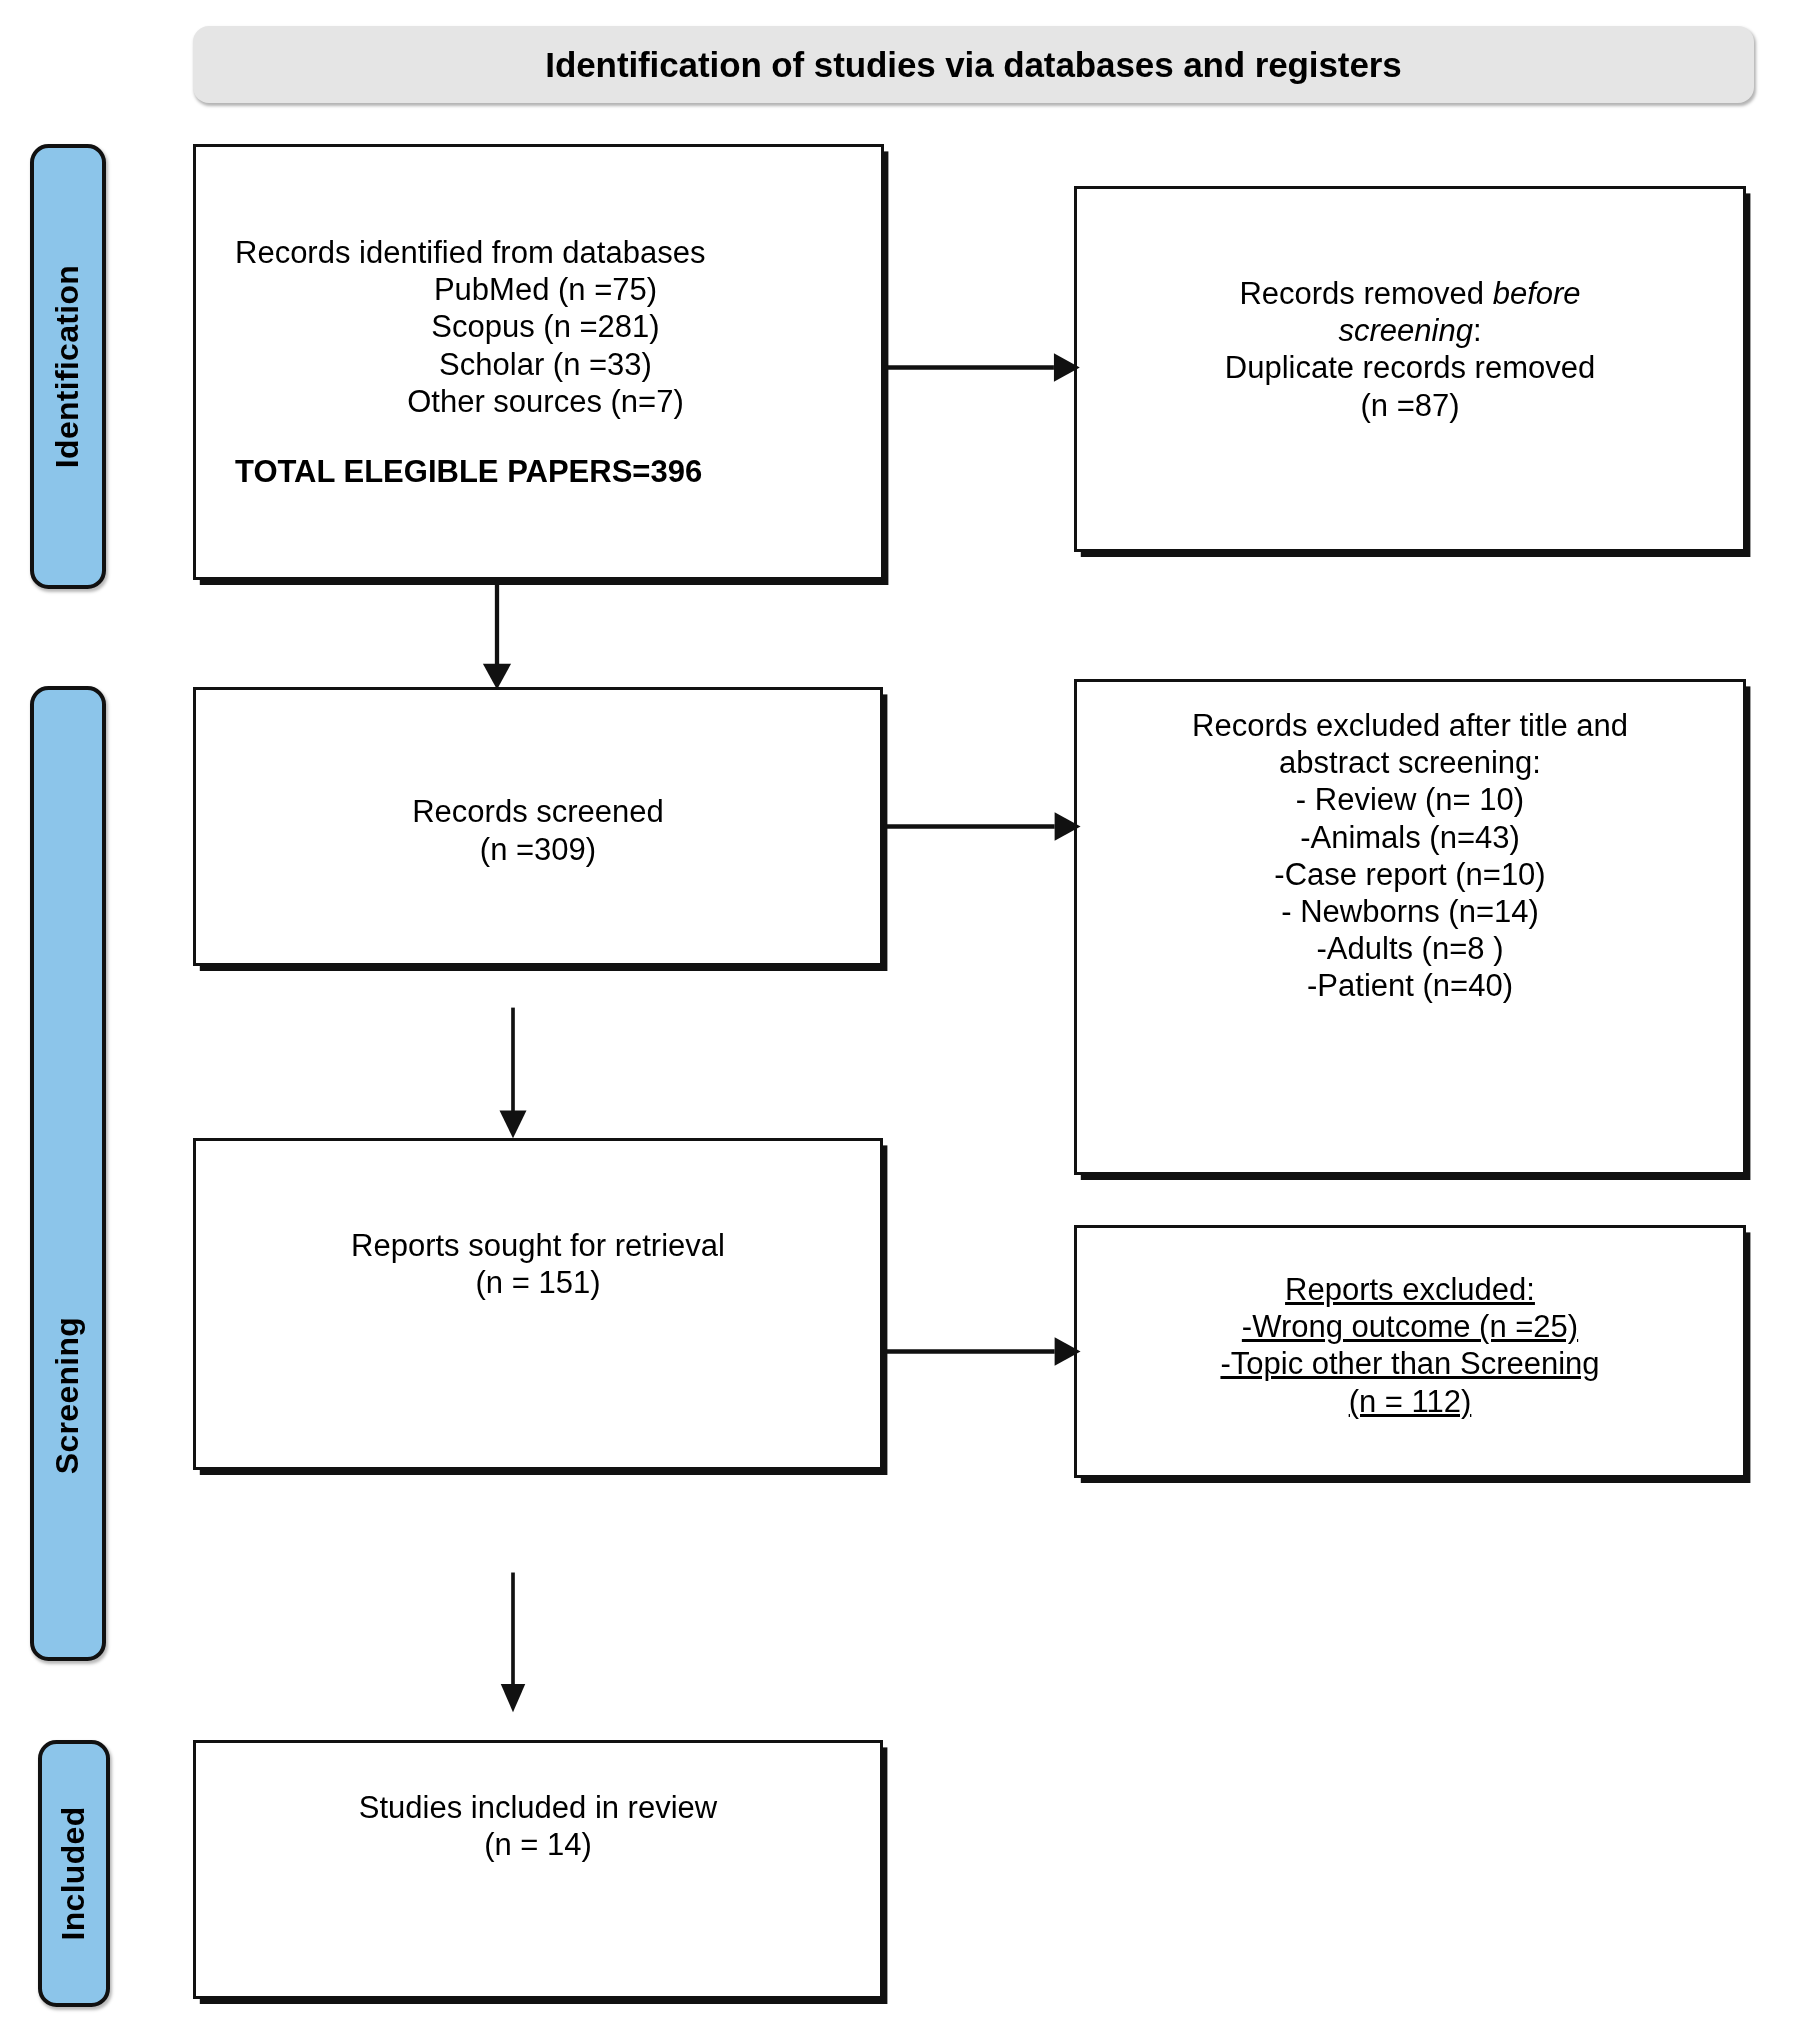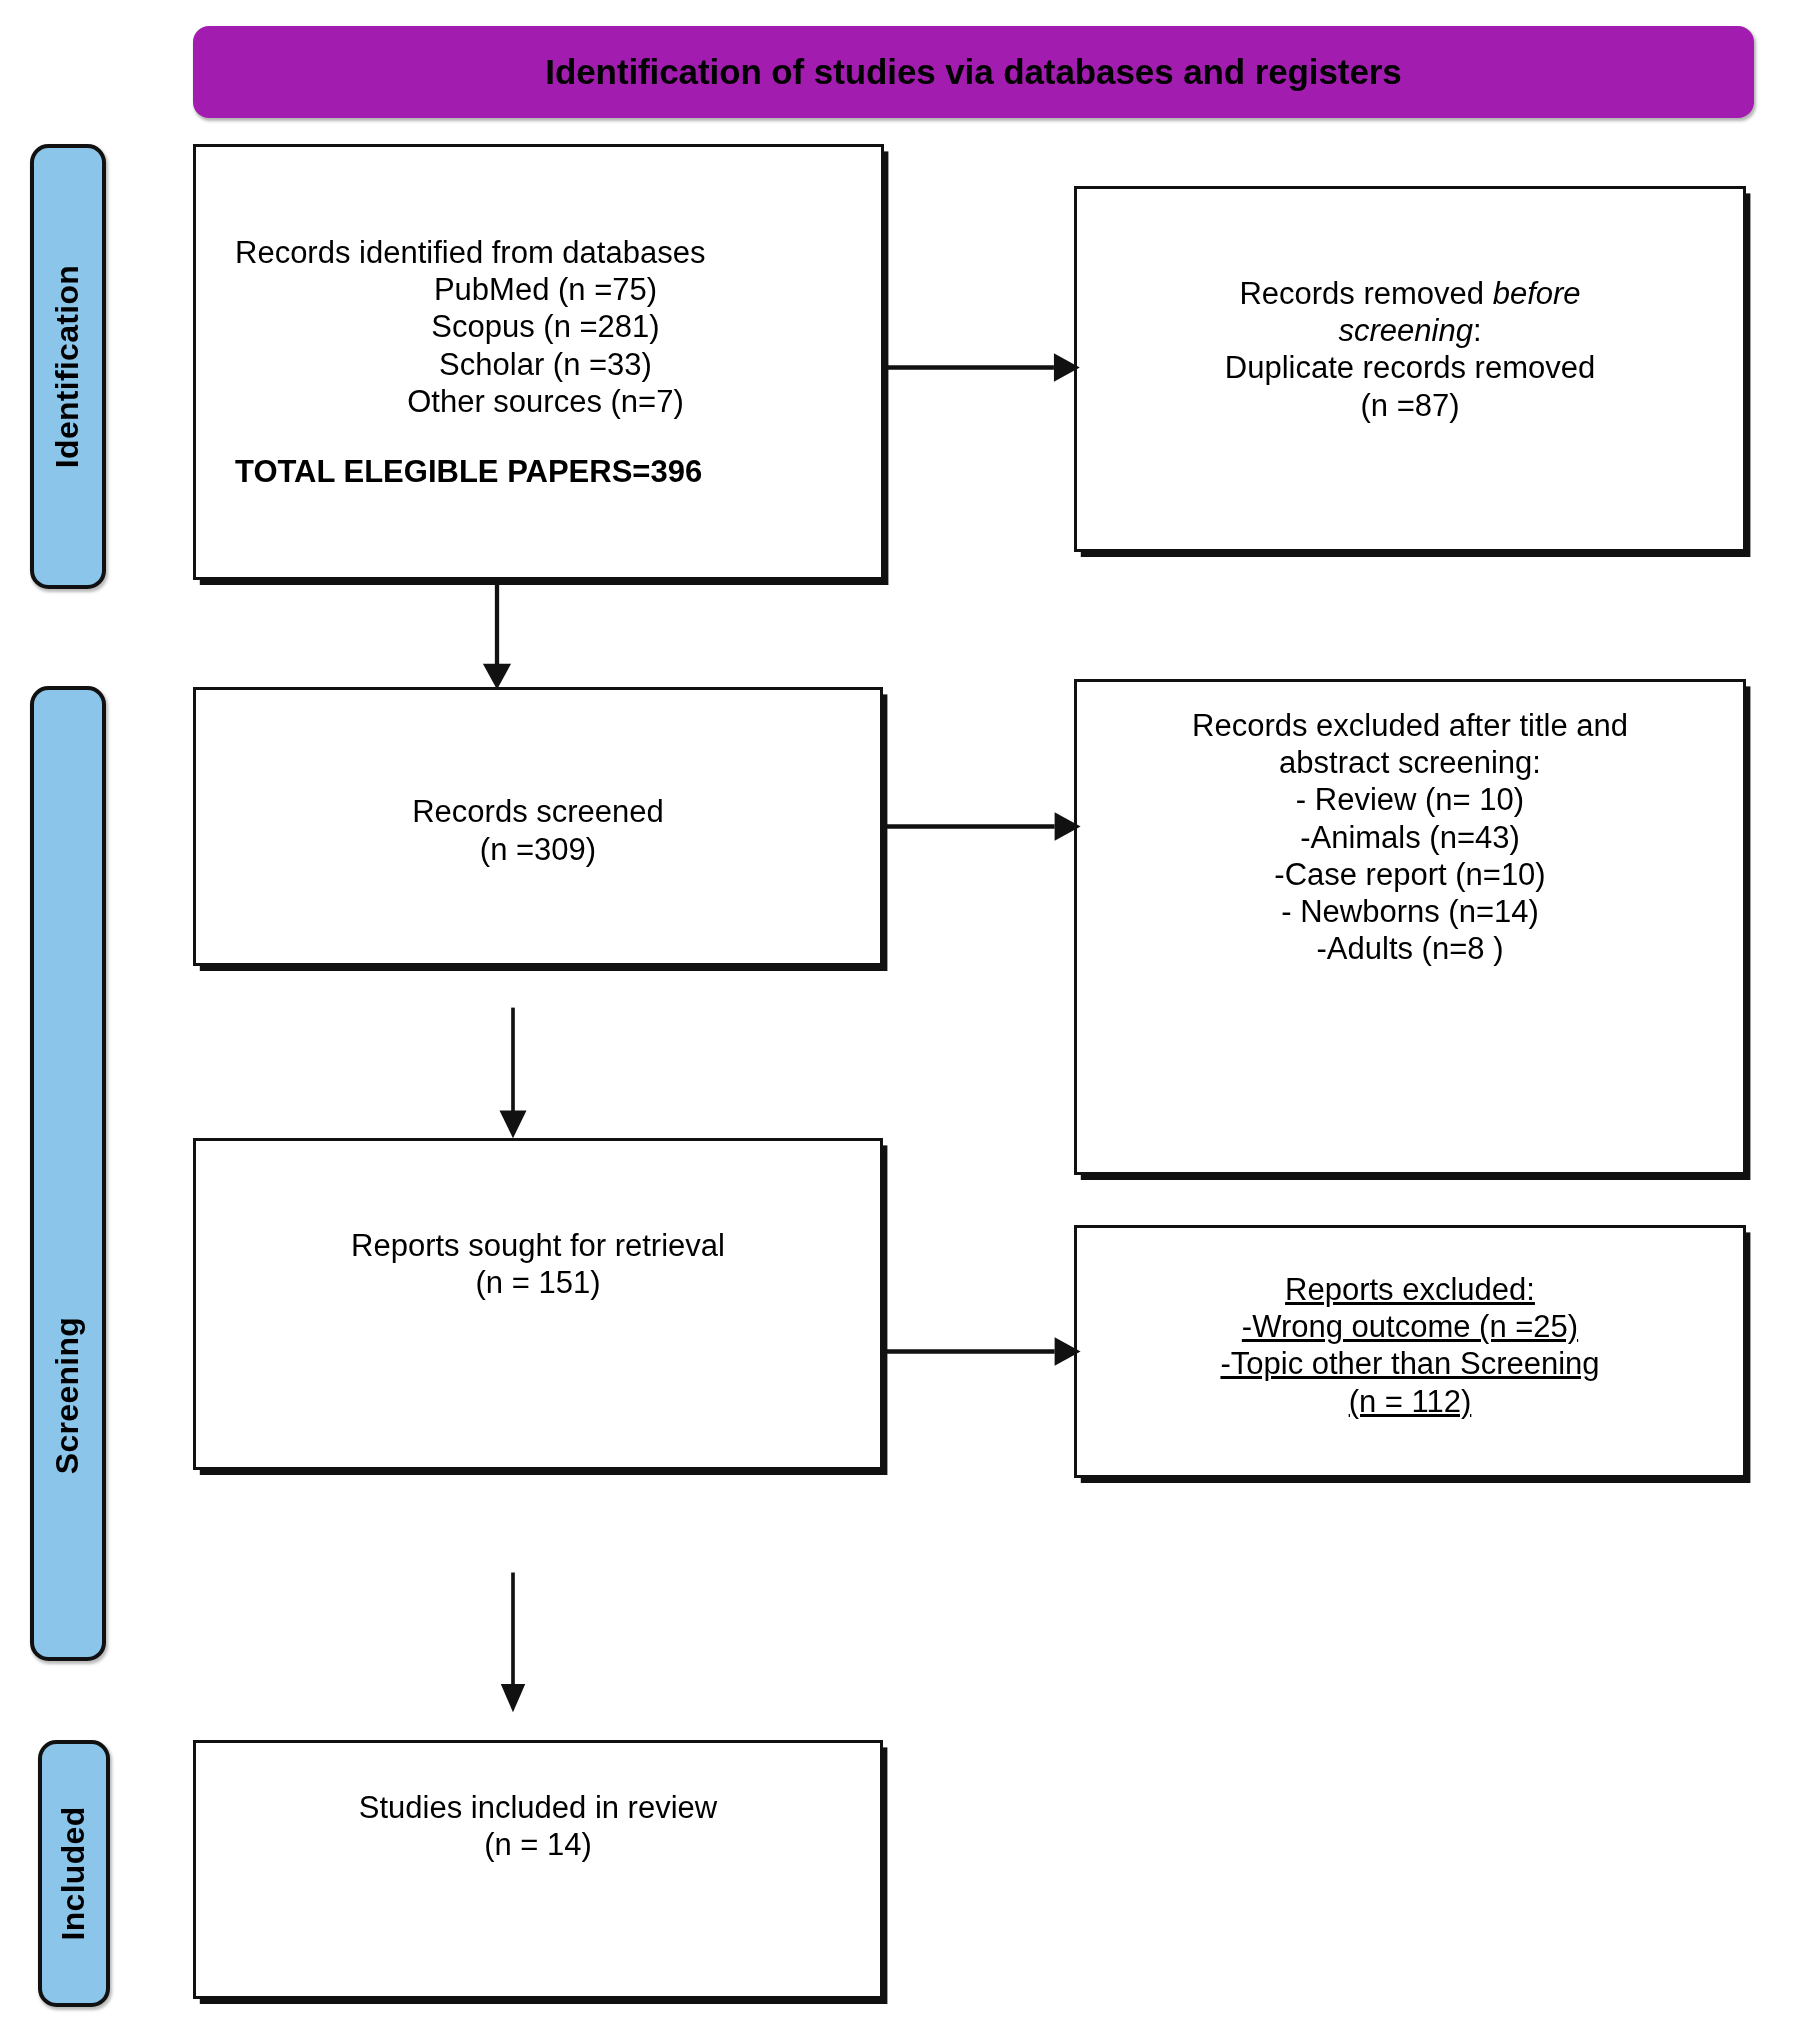--- a/index.html
+++ b/index.html
@@ -18,22 +18,22 @@
     background: #ffffff;
     overflow: hidden;
   }
 
   
   .banner {
     position: absolute;
     left: 193px;
     top: 26px;
     width: 1561px;
-    height: 92px;
-    background: #a21caf;
+    height: 77px;
+    background: #e5e5e5;
     border-radius: 16px;
     box-shadow: 1.9px 2.5px 3.1px rgba(0,0,0,0.30);
     display: flex;
     align-items: center;
     justify-content: center;
   }
   .banner-text {
     font-size: 35px;
     font-weight: bold;
     color: #000000;
@@ -168,20 +168,21 @@
 
   <div class="fbox" id="box-excluded-title">
     <div class="fbox-inner">
       <div class="line">Records excluded after title and</div>
       <div class="line">abstract screening:</div>
       <div class="line">- Review (n= 10)</div>
       <div class="line">-Animals (n=43)</div>
       <div class="line">-Case report (n=10)</div>
       <div class="line">- Newborns (n=14)</div>
       <div class="line">-Adults (n=8 )</div>
+      <div class="line">-Patient (n=40)</div>
     </div>
   </div>
 
   <div class="fbox" id="box-sought">
     <div class="fbox-inner">
       <div class="line">Reports sought for retrieval</div>
       <div class="line">(n = 151)</div>
     </div>
   </div>
 

